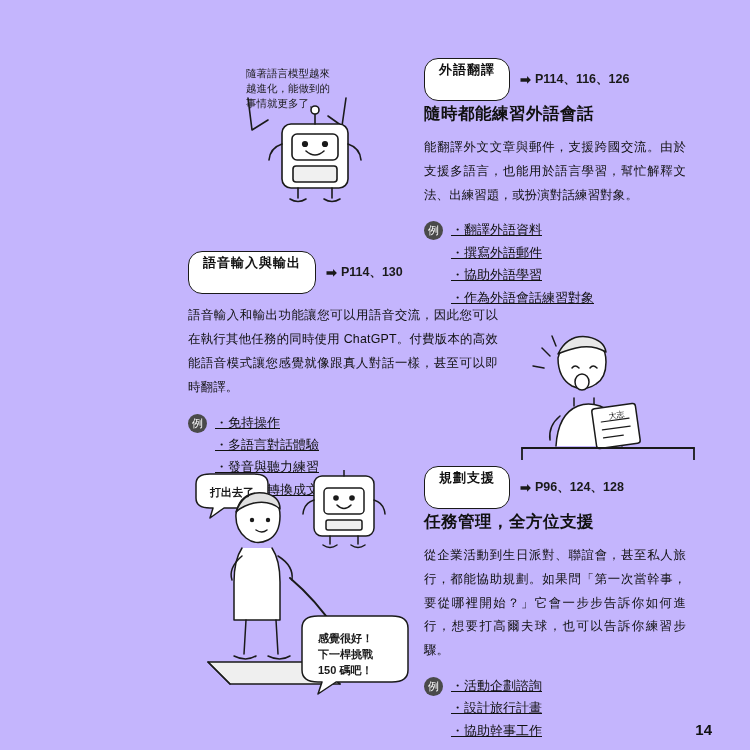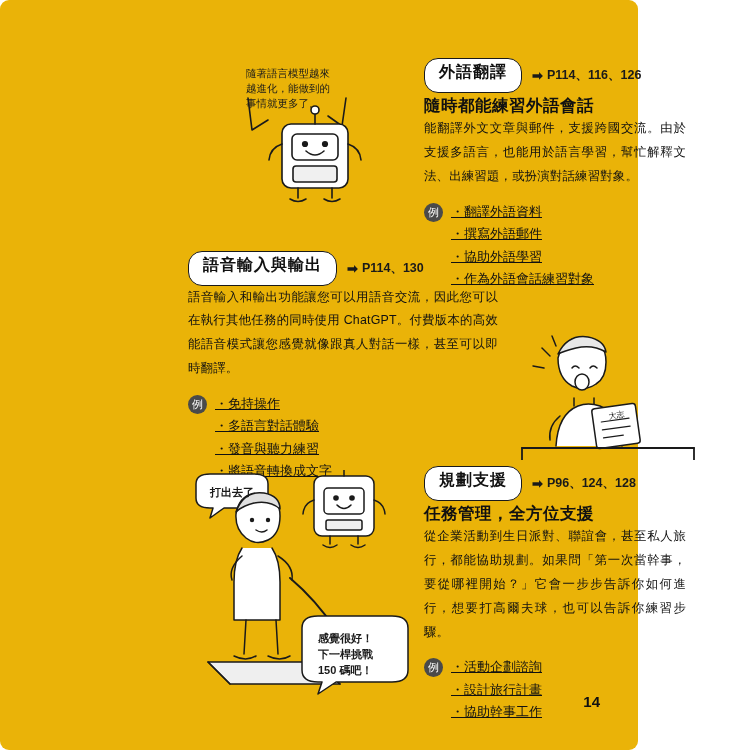--- a/index.html
+++ b/index.html
@@ -9,37 +9,36 @@
   body {
     width: 750px;
     height: 750px;
     background: #ffffff;
     font-family: "Liberation Sans", sans-serif;
     color: #111111;
     overflow: hidden;
   }
   .page {
     position: relative;
-    width: 638px;
+    width: 750px;
     height: 750px;
-    background: #eab308;
-    border-radius: 9px;
+    background: #c4b5fd;
   }
 
   
   .sec-head {
     display: flex;
     align-items: center;
     gap: 10px;
   }
   .pill {
     border: 1.6px solid #1a1a1a;
     border-radius: 14px;
-    padding: 4px 14px 11px 14px;
-    font-size: 16px;
+    padding: 4px 14px 23px 14px;
+    font-size: 13px;
     font-weight: bold;
     letter-spacing: 1px;
     line-height: 1.1;
     white-space: nowrap;
     background: #fff;
   }
   .pageref {
     display: flex;
     align-items: center;
     gap: 4px;
@@ -56,20 +55,21 @@
   }
   .headline {
     font-size: 16.5px;
     font-weight: bold;
     line-height: 1.5;
     letter-spacing: 0.5px;
   }
   .body-text {
     font-size: 12.4px;
     line-height: 1.92;
+    margin-top: 10px;
     letter-spacing: 0.2px;
     text-align: justify;
   }
   .examples {
     display: flex;
     margin-top: 12px;
     gap: 8px;
   }
   .ex-badge {
     flex: 0 0 auto;
@@ -108,21 +108,21 @@
   #sec-plan {
     position: absolute;
     left: 424px;
     top: 466px;
     width: 262px;
   }
 
   .page-number {
     position: absolute;
     right: 38px;
-    bottom: 40px;
+    bottom: 12px;
     font-size: 15px;
     font-weight: bold;
     color: #111;
   }
 
   
   .illus { position: absolute; }
   .bubble-text {
     font-size: 10.5px;
     line-height: 1.45;

